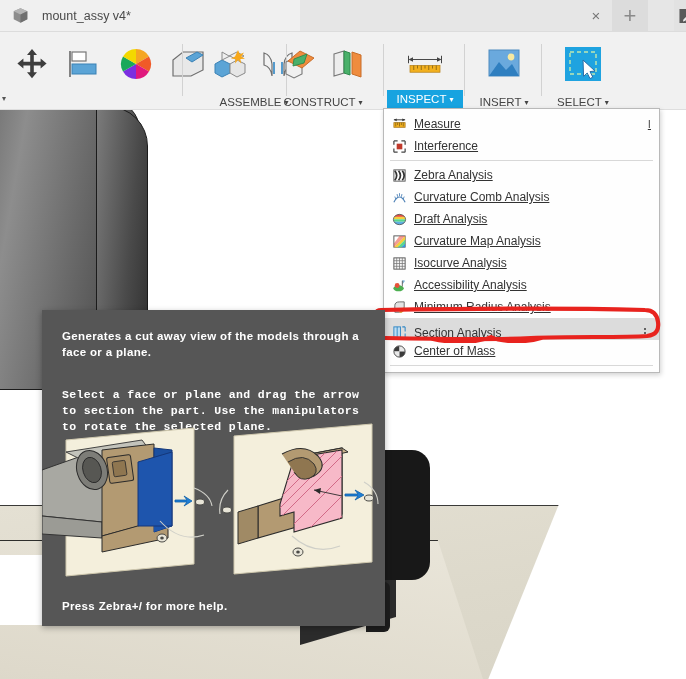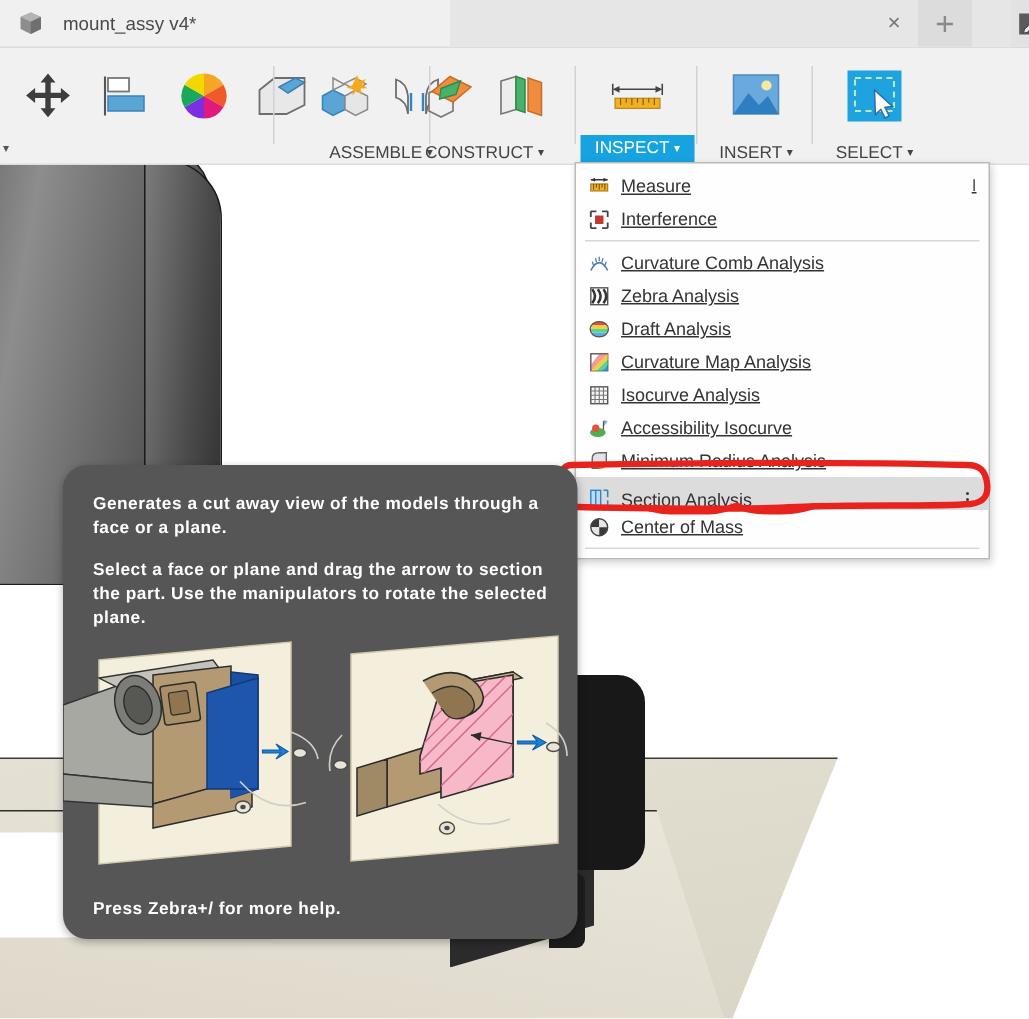--- a/index.html
+++ b/index.html
@@ -114,25 +114,25 @@
   .mdots { width:12px; text-align:center; font-size:12px; color:#444; line-height:8px; letter-spacing:0; }
   .mdots span { display:block; width:2.5px; height:2.5px; border-radius:50%; background:#3a3a3a; margin:1.6px auto; }
   .mdiv { height:1px; background:#d8d8d8; margin:3px 6px; }
 
   
   .annot { position:absolute; left:371px; top:305px; width:290px; height:38px; pointer-events:none; }
 
   
   .tooltip {
     position:absolute; left:42px; top:310px; width:343px; height:316px;
-    background:#565656; border-radius:16px; box-shadow:0 2px 6px rgba(0,0,0,.3);
+    background:#565656; border-radius:0; box-shadow:0 2px 6px rgba(0,0,0,.3);
     overflow:hidden;
   }
   .tt-text { padding:18px 20px 0 20px; color:#ffffff; font-size:11.5px; font-weight:bold; line-height:1.42; letter-spacing:.35px; }
-  .tt-text p + p { margin-top:11px; }
+  .tt-text p + p { margin-top:26px;font-family:Liberation Mono, monospace; }
   .tt-illus { position:absolute; left:0; top:108px; width:343px; height:168px; }
   .tt-foot { position:absolute; left:20px; bottom:14px; color:#fff; font-size:11.5px; font-weight:bold; letter-spacing:.35px; }
 </style>
 </head>
 <body>
 
 <div id="app">
 
   <div class="viewport">
     <div class="ground"></div>
@@ -360,41 +360,41 @@
         </svg>
       </span>
       <span class="mlabel">Interference</span>
     </div>
 
     <div class="mdiv"></div>
 
     <div class="mitem">
       <span class="micon">
         <svg width="15" height="15" viewBox="0 0 16 16">
+          <rect x="2" y="2" width="12" height="12" fill="#fff" stroke="#555" stroke-width="1"></rect>
+          <path d="M3 3 q4 5 0 10 M7 3 q4 5 0 10 M11 3 q4 5 0 10" stroke="#333" stroke-width="1.8" fill="none"></path>
+        </svg>
+      </span>
+      <span class="mlabel">Zebra Analysis</span>
+    </div>
+
+    <div class="mitem">
+      <span class="micon">
+        <svg width="15" height="15" viewBox="0 0 16 16">
           <path d="M2 13 q6-11 12 0" fill="none" stroke="#4a7fb5" stroke-width="1.2"></path>
           <g stroke="#4a7fb5" stroke-width=".9">
             <line x1="4" y1="9.6" x2="3" y2="7"></line>
               <line x1="6" y1="7.2" x2="5.4" y2="4.3"></line>
             <line x1="8" y1="6.4" x2="8" y2="3.4"></line>
               <line x1="10" y1="7.2" x2="10.6" y2="4.3"></line>
             <line x1="12" y1="9.6" x2="13" y2="7"></line>
           </g>
         </svg>
       </span>
       <span class="mlabel">Curvature Comb Analysis</span>
-    </div>
-
-    <div class="mitem">
-      <span class="micon">
-        <svg width="15" height="15" viewBox="0 0 16 16">
-          <rect x="2" y="2" width="12" height="12" fill="#fff" stroke="#555" stroke-width="1"></rect>
-          <path d="M3 3 q4 5 0 10 M7 3 q4 5 0 10 M11 3 q4 5 0 10" stroke="#333" stroke-width="1.8" fill="none"></path>
-        </svg>
-      </span>
-      <span class="mlabel">Zebra Analysis</span>
     </div>
 
     <div class="mitem">
       <span class="micon">
         <svg width="15" height="15" viewBox="0 0 16 16">
           <clipPath id="dclip">
               <ellipse cx="8" cy="8" rx="6.5" ry="5.5"></ellipse>
             </clipPath>
           <g clip-path="url(#dclip)">
             <rect x="1" y="2" width="14" height="3.2" fill="#e74c3c"></rect>
@@ -440,21 +440,21 @@
 
     <div class="mitem">
       <span class="micon">
         <svg width="15" height="15" viewBox="0 0 16 16">
           <ellipse cx="7" cy="11" rx="5.5" ry="3.2" fill="#4caf50"></ellipse>
           <circle cx="5.5" cy="8" r="2.6" fill="#e8513a"></circle>
           <path d="M11 2 l3 1 -3 4z" fill="#7fb3d5"></path>
           <line x1="11" y1="3" x2="11" y2="9" stroke="#555" stroke-width=".9"></line>
         </svg>
       </span>
-      <span class="mlabel">Accessibility Isocurve</span>
+      <span class="mlabel">Accessibility Analysis</span>
     </div>
 
     <div class="mitem">
       <span class="micon">
         <svg width="15" height="15" viewBox="0 0 16 16">
           <path d="M3 13 V6 q0-4 5-4 h5 v6 q0 5-5 5z" fill="#e3e3e3" stroke="#666" stroke-width="1"></path>
           <path d="M8 13 q4 0 5-5" fill="none" stroke="#e0a23a" stroke-width="1.6"></path>
         </svg>
       </span>
       <span class="mlabel">Minimum Radius Analysis</span>

